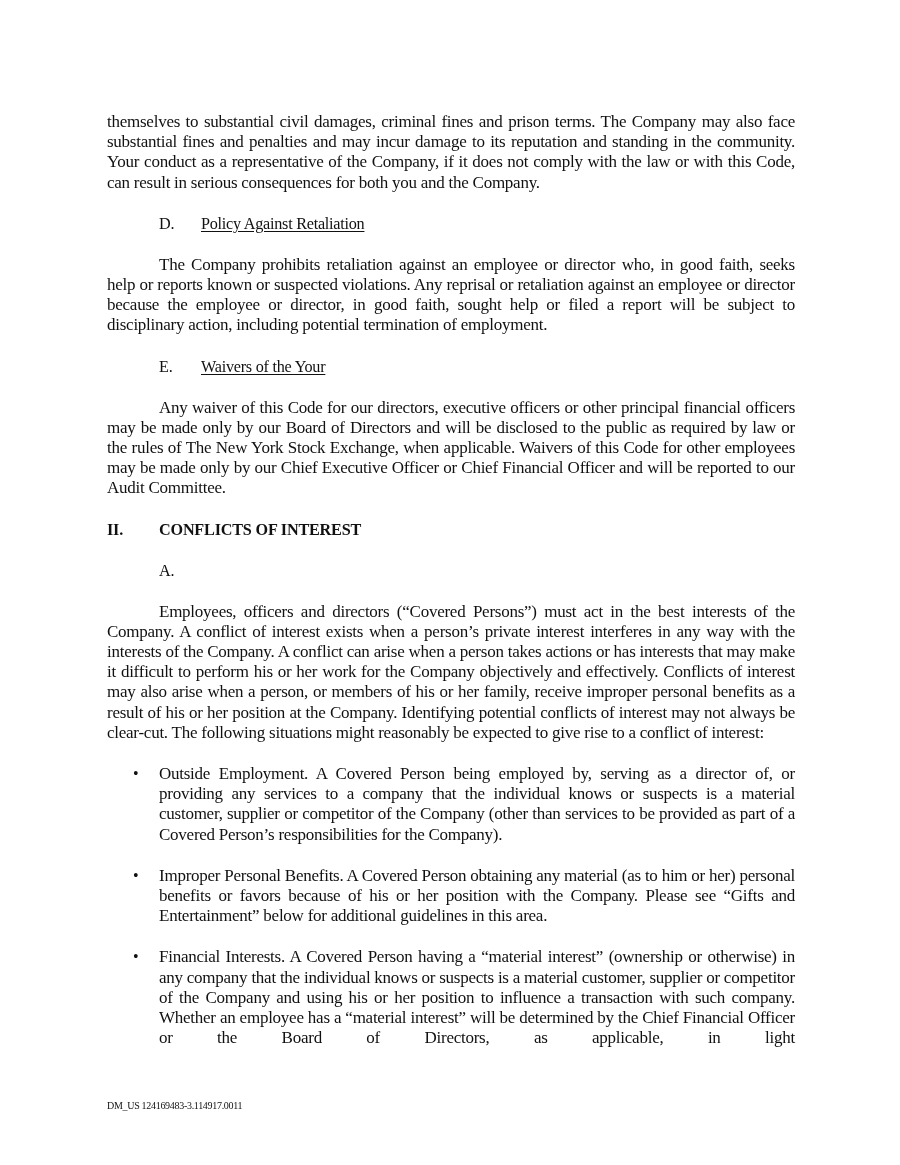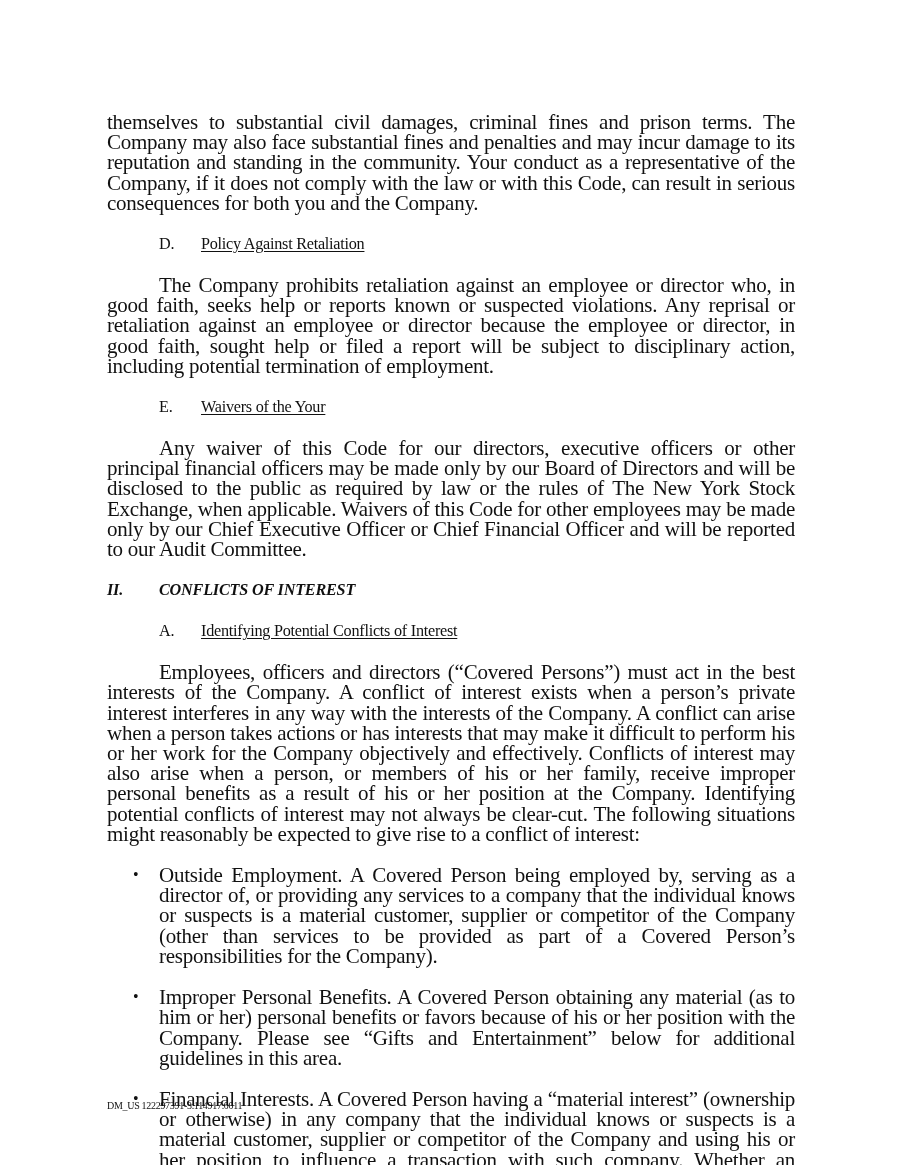--- a/index.html
+++ b/index.html
@@ -3,33 +3,33 @@
 <meta charset="utf-8">
 <style>
   html, body { margin: 0; padding: 0; background: #ffffff; }
   body {
     width: 900px; height: 1165px; position: relative; overflow: hidden;
     font-family: "Liberation Serif", "DejaVu Serif", serif;
     color: #111111;
   }
   .page { position: absolute; left: 107px; top: 131px; width: 688px; }
   .p {
-    font-size: 21px; line-height: 20.2px; text-align: justify;
+    font-size: 17px; line-height: 20.2px; text-align: justify;
     margin: 0; letter-spacing: -0.25px; word-spacing: 0px;
   }
   .indent { text-indent: 52px; }
   .sub-heading {
     position: relative; font-size: 16.2px; line-height: 20.2px; height: 20px;
     margin: 0; letter-spacing: -0.25px;
   }
   .sub-heading .letter { position: absolute; left: 52px; }
   .sub-heading .title { position: absolute; left: 94px; text-decoration: underline; text-underline-offset: 2px; }
   .section-heading {
     position: relative; font-size: 16.2px; line-height: 20.2px; height: 20px; font-weight: bold;
-    margin: 0; letter-spacing: -0.2px; font-style: italic;
+    margin: 0; letter-spacing: -0.2px;
   }
   .section-heading .num { position: absolute; left: 0; }
   .section-heading .title { position: absolute; left: 52px; }
   .bullet { position: relative; padding-left: 52px; }
   .bullet .dot { position: absolute; left: 26px; top: 0; font-size: 16px; line-height: 20.2px; }
   .footer {
     position: absolute; left: 107px; top: 1100px;
     font-size: 10px; letter-spacing: -0.3px; color: #111;
   }
   .gap-b { height: 21px; }
@@ -61,21 +61,20 @@
 
   <div class="gap-b"></div>
   <div class="section-heading">
     <span class="num">II.</span>
     <span class="title">CONFLICTS OF INTEREST</span>
   </div>
   <div class="gap-b"></div>
 
   <div class="sub-heading">
     <span class="letter">A.</span>
-    <span class="title">Identifying Potential Conflicts of Interest</span>
   </div>
   <div class="gap-b"></div>
 
   <p class="p indent">Employees, officers and directors (“Covered Persons”) must act in the best interests of the Company. A conflict of interest exists when a person’s private interest interferes in any way with the interests of the Company. A conflict can arise when a person takes actions or has interests that may make it difficult to perform his or her work for the Company objectively and effectively. Conflicts of interest may also arise when a person, or members of his or her family, receive improper personal benefits as a result of his or her position at the Company. Identifying potential conflicts of interest may not always be clear-cut. The following situations might reasonably be expected to give rise to a conflict of interest:</p>
 
   <div class="gap-b"></div>
   <div class="bullet">
     <span class="dot">•</span>
     <p class="p">Outside Employment. A Covered Person being employed by, serving as a director of, or providing any services to a company that the individual knows or suspects is a material customer, supplier or competitor of the Company (other than services to be provided as part of a Covered Person’s responsibilities for the Company).</p>
   </div>
@@ -87,13 +86,13 @@
   </div>
 
   <div class="gap-b"></div>
   <div class="bullet">
     <span class="dot">•</span>
     <p class="p" style="text-align-last: justify;">Financial Interests. A Covered Person having a “material interest” (ownership or otherwise) in any company that the individual knows or suspects is a material customer, supplier or competitor of the Company and using his or her position to influence a transaction with such company. Whether an employee has a “material interest” will be determined by the Chief Financial Officer or the Board of Directors, as applicable, in light</p>
   </div>
 
 </div>
 
-<div class="footer">DM_US 122297391-3.114917.0011</div>
+<div class="footer">DM_US 124169483-3.114917.0011</div>
 
 </body></html>

